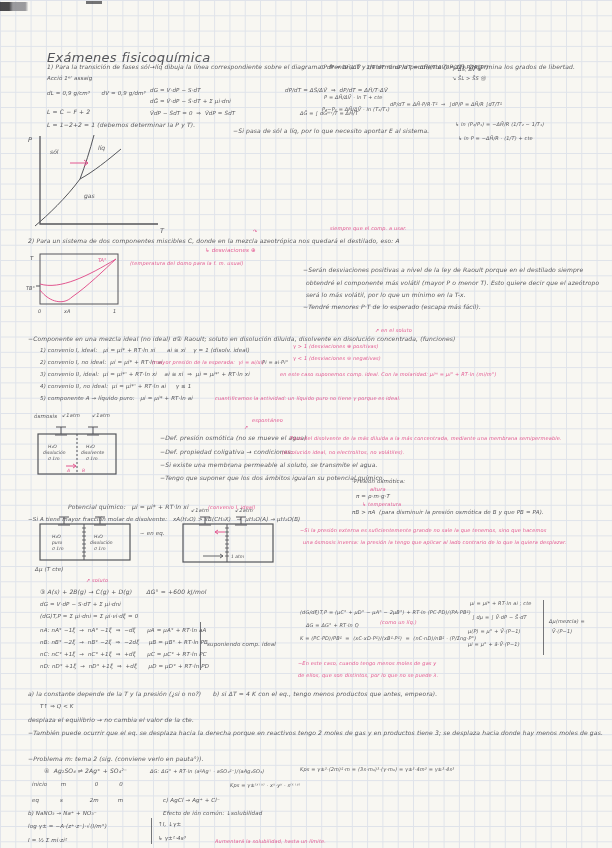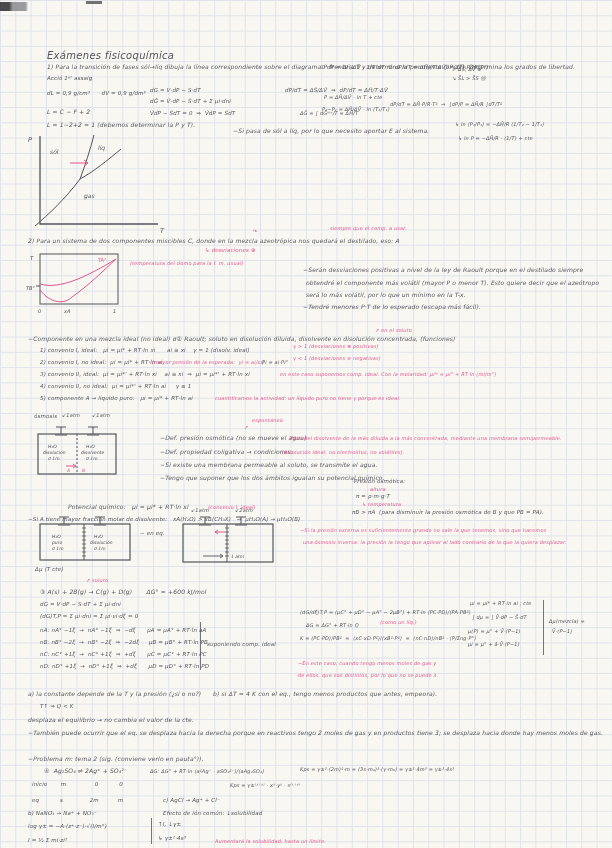--- a/index.html
+++ b/index.html
@@ -8,21 +8,21 @@
     background-image:
       linear-gradient(var(--grid,#dfe3ea) 1px, transparent 1px),
       linear-gradient(90deg, var(--grid,#dfe3ea) 1px, transparent 1px);
     background-size:15.3px 15.3px;
     font-family:"DejaVu Sans",sans-serif;}
   .ln{position:absolute;white-space:pre;font-style:italic;font-size:6px;line-height:1.2;
       color:var(--ink,#54555a);letter-spacing:.15px;}
   .pk{color:var(--pink,#e25790);}
   .xs{font-size:5px;}
   .sm{font-size:5.5px;}
-  .lg{font-size:10px;letter-spacing:.3px;}
+  .lg{font-size:13px;letter-spacing:.3px;}
   .vbar{position:absolute;width:1px;background:var(--ink,#54555a);opacity:.8;}
   .smudge1{position:absolute;left:0;top:2px;width:46px;height:9px;
     background:linear-gradient(90deg,#2b2b2f 0 20%,#8a8a8e 28% 55%,transparent 62%);opacity:.85;}
   .smudge2{position:absolute;left:86px;top:1px;width:16px;height:3px;background:#3a3a3e;opacity:.7;}
   svg{position:absolute;overflow:visible;}
   svg text{font-family:"DejaVu Sans",sans-serif;font-style:italic;}
 </style>
 </head>
 <body>
 

